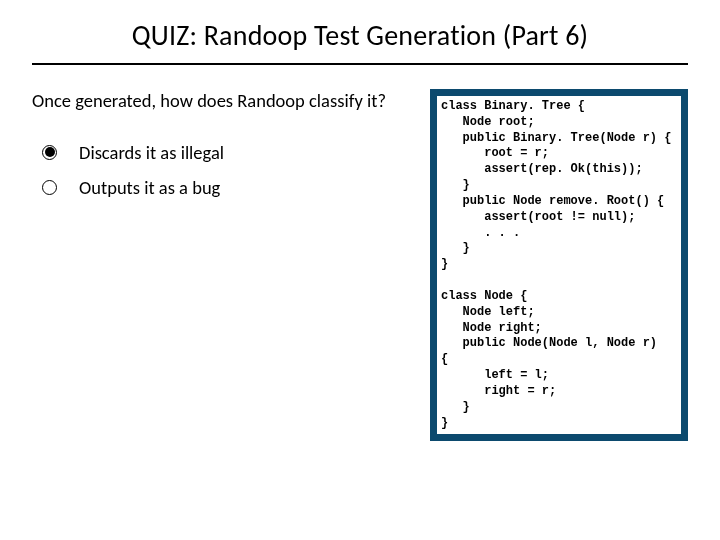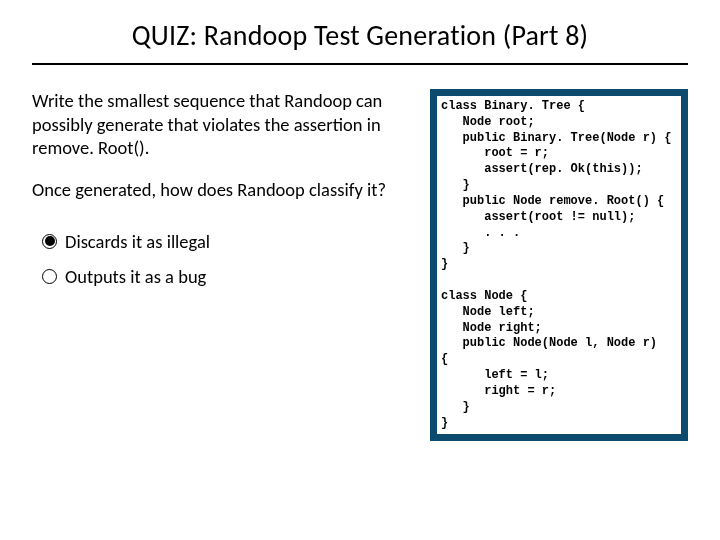--- a/index.html
+++ b/index.html
@@ -49,21 +49,21 @@
   .question2 {
     margin-bottom: 28px;
   }
   .options {
     list-style: none;
     padding-left: 10px;
   }
   .options li {
     display: flex;
     align-items: flex-start;
-    gap: 8px;
+    gap: 22px;
     margin-bottom: 12px;
   }
   .radio {
     width: 15px;
     height: 15px;
     border: 1.5px solid #000;
     border-radius: 50%;
     flex: 0 0 auto;
     margin-top: 4px;
     position: relative;
@@ -85,26 +85,25 @@
     font-size: 12px;
     font-weight: bold;
     line-height: 1.32;
     padding: 3px 4px;
     white-space: pre;
   }
 </style>
 </head>
 <body>
 
-<h1 class="title">QUIZ: Randoop Test Generation (Part 8)</h1>
+<h1 class="title">QUIZ: Randoop Test Generation (Part 6)</h1>
 <hr class="hr">
 
 <div class="content">
   <div class="left">
-    <p class="question1">Write the smallest sequence that Randoop can possibly generate that violates the assertion in remove. Root().</p>
     <p class="question2">Once generated, how does Randoop classify it?</p>
     <ul class="options">
       <li>
         <span class="radio filled"></span>
         <span class="opt-label">Discards it as illegal</span>
       </li>
       <li>
         <span class="radio"></span>
         <span class="opt-label">Outputs it as a bug</span>
       </li>

